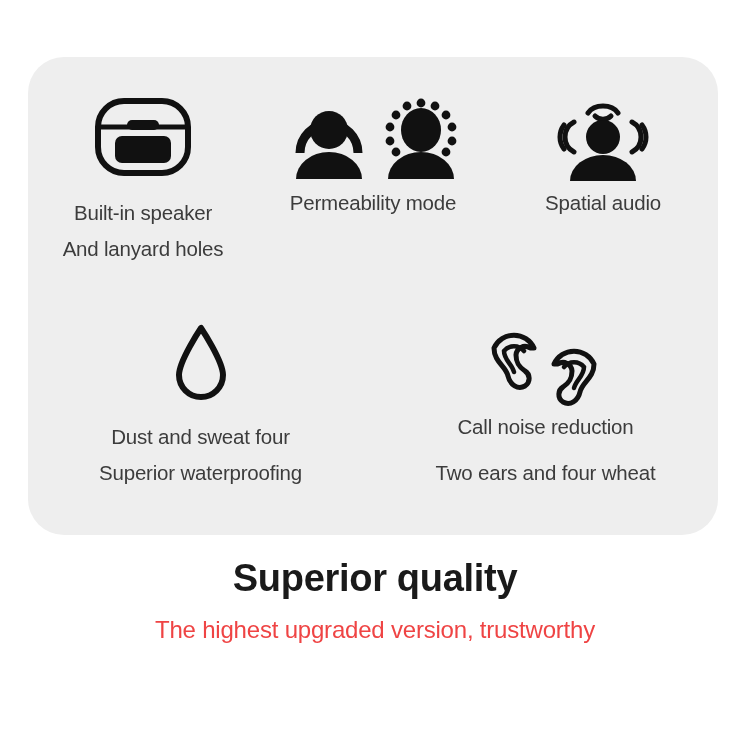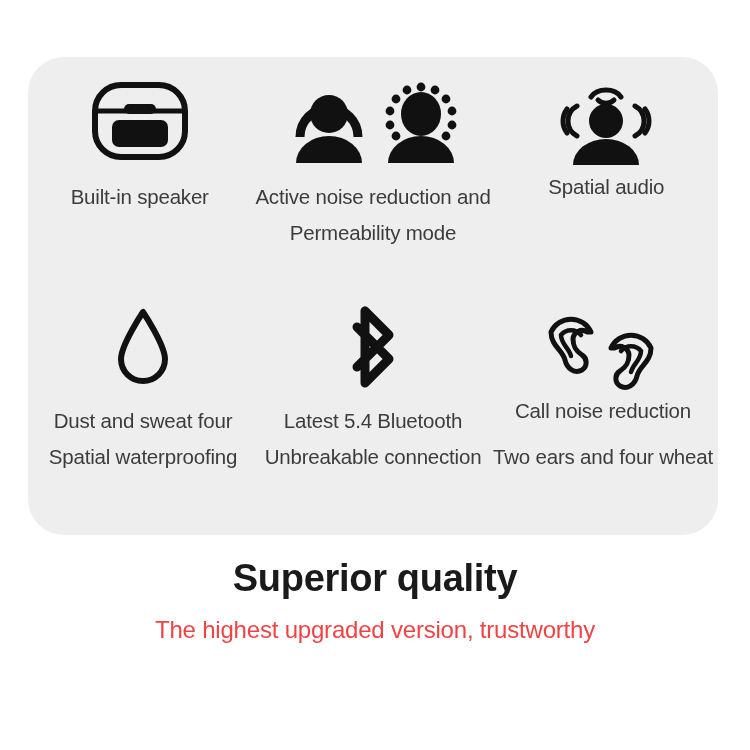--- a/index.html
+++ b/index.html
@@ -20,21 +20,21 @@
     left: 28px;
     top: 57px;
     width: 690px;
     height: 478px;
     background: #eeeeee;
     border-radius: 36px;
     box-sizing: border-box;
     display: flex;
     flex-direction: column;
     justify-content: flex-start;
-    padding-top: 16px;
+    padding-top: 32px;
   }
 
   .feature-row {
     display: flex;
     flex-direction: row;
     width: 100%;
   }
   .feature-row.row-top { height: 228px; }
   .feature-row.row-bottom { height: 212px; }
 
@@ -103,20 +103,21 @@
     <div class="feature-cell">
       <div class="icon-box">
         <svg width="104" height="84" viewBox="0 0 104 84">
           <rect x="7" y="6" width="90" height="72" rx="26" ry="26" fill="none" stroke="#111111" stroke-width="6"></rect>
           <line x1="10" y1="32" x2="94" y2="32" stroke="#111111" stroke-width="5"></line>
           <rect x="36" y="25" width="32" height="10" rx="5" ry="5" fill="#111111"></rect>
           <rect x="24" y="41" width="56" height="27" rx="7" ry="7" fill="#111111"></rect>
         </svg>
       </div>
       <div class="cap line1">Built-in speaker</div>
+      <div class="cap line2">And lanyard holes</div>
     </div>
 
     <div class="feature-cell">
       <div class="icon-box">
         <svg width="180" height="84" viewBox="0 0 180 84">
 
           <g transform="translate(4,2)">
             <path d="M13 56 A29 29 0 1 1 71 56" fill="none" stroke="#111111" stroke-width="9" stroke-linecap="butt"></path>
             <circle cx="42" cy="33" r="19" fill="#111111"></circle>
             <path d="M9 82 A33 27 0 0 1 75 82 Z" fill="#111111"></path>
@@ -134,21 +135,20 @@
               <circle cx="17" cy="18" r="4.4"></circle>
               <circle cx="11" cy="30" r="4.4"></circle>
               <circle cx="11" cy="44" r="4.4"></circle>
               <circle cx="17" cy="55" r="4.4"></circle>
             </g>
             <ellipse cx="42" cy="33" rx="20" ry="22" fill="#111111"></ellipse>
             <path d="M9 82 A33 27 0 0 1 75 82 Z" fill="#111111"></path>
           </g>
         </svg>
       </div>
-      <div class="cap line1">Active noise reduction and</div>
       <div class="cap line2">Permeability mode</div>
     </div>
 
     <div class="feature-cell">
       <div class="icon-box">
         <svg width="110" height="92" viewBox="0 0 110 92">
 
           <path d="M40 22 A17 13 0 0 1 70 22" fill="none" stroke="#111111" stroke-width="5" stroke-linecap="round"></path>
           <path d="M47 25 A10 8 0 0 0 63 25" fill="none" stroke="#111111" stroke-width="5" stroke-linecap="round"></path>
 
@@ -169,32 +169,23 @@
 
   <div class="feature-row row-bottom">
 
     <div class="feature-cell">
       <div class="icon-box">
         <svg width="72" height="86" viewBox="0 0 72 86">
           <path d="M36 8 C36 8 14 41 14 55 A22 22 0 0 0 58 55 C58 41 36 8 36 8 Z" fill="none" stroke="#111111" stroke-width="6" stroke-linejoin="round"></path>
         </svg>
       </div>
       <div class="cap line1">Dust and sweat four</div>
-      <div class="cap line2">Spatial waterproofing</div>
-    </div>
-
-    <div class="feature-cell">
-      <div class="icon-box">
-        <svg width="76" height="88" viewBox="0 0 76 88">
-          <path d="M30 8 L30 80 L54 56 L22 24 M22 64 L54 32 L30 8" fill="none" stroke="#111111" stroke-width="9" stroke-linejoin="round" stroke-linecap="round"></path>
-        </svg>
-      </div>
-      <div class="cap line1">Latest 5.4 Bluetooth</div>
-      <div class="cap line2">Unbreakable connection</div>
-    </div>
+      <div class="cap line2">Superior waterproofing</div>
+    </div>
+
 
     <div class="feature-cell">
       <div class="icon-box">
         <svg width="116" height="90" viewBox="0 0 116 90">
 
           <g transform="translate(50,4) scale(-1,1)">
             <path d="M4 26 A22 22 0 0 1 44 26 C44 40 32 44 30 54 C28 63 20 68 13 64 C7 60 8 52 13 49 C19 45 22 41 22 33 A9 9 0 0 0 8 26 Z" fill="none" stroke="#111111" stroke-width="5" stroke-linejoin="round"></path>
             <path d="M14 29 A13 13 0 0 1 34 29 C34 38 26 42 24 50" fill="none" stroke="#111111" stroke-width="4.5" stroke-linecap="round"></path>
           </g>
 

